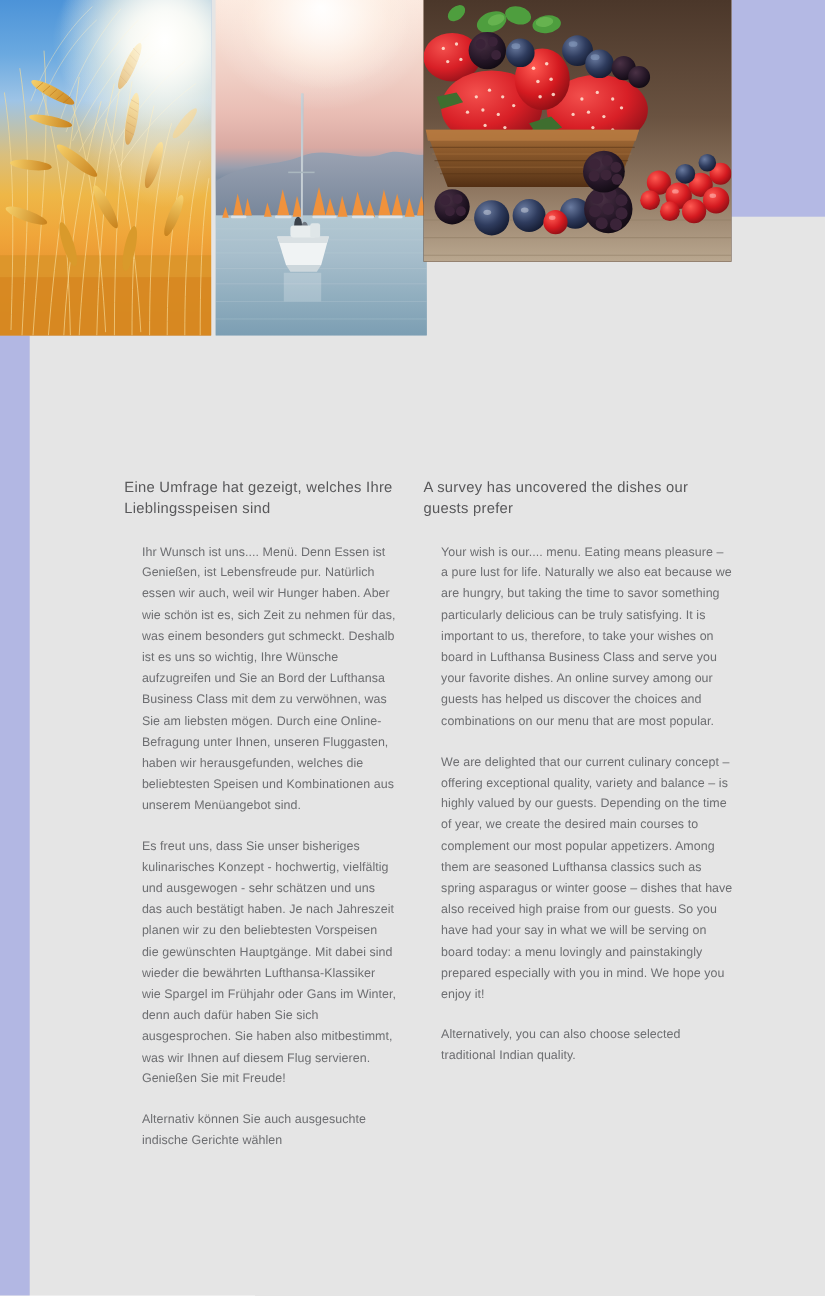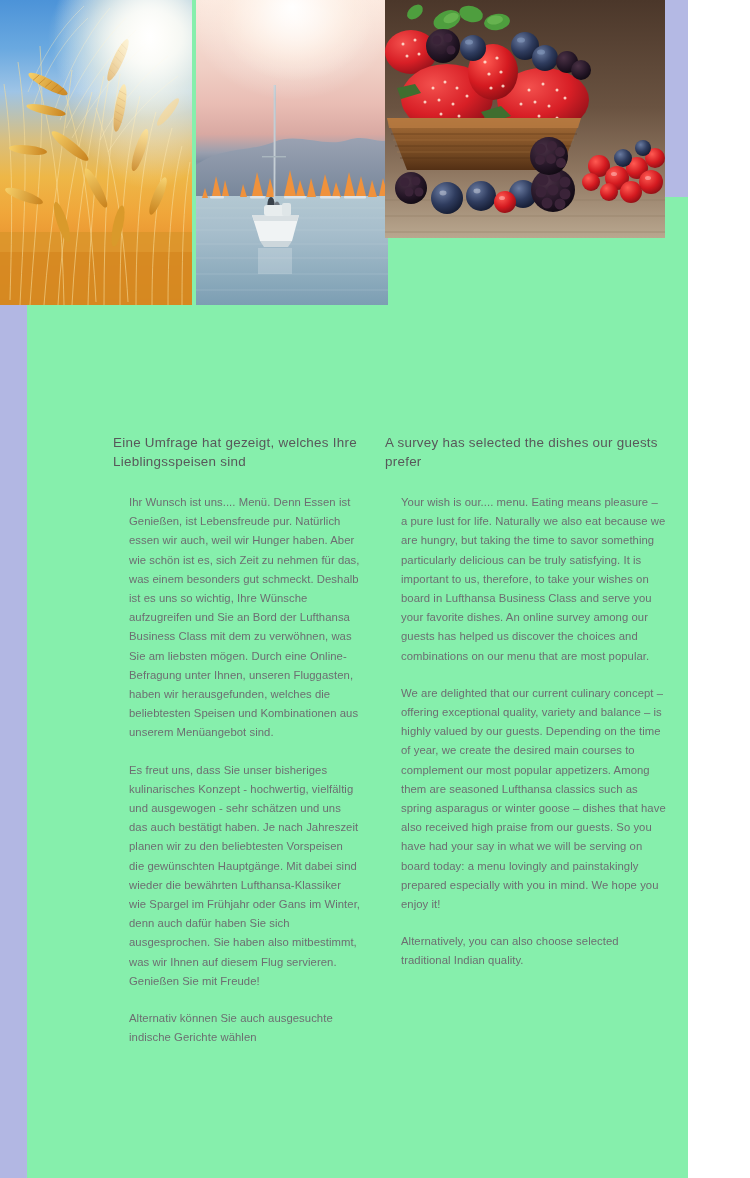--- a/index.html
+++ b/index.html
@@ -5,23 +5,23 @@
   html, body {
     margin: 0;
     padding: 0;
     background: #ffffff;
   }
   body {
     font-family: "Liberation Sans", sans-serif;
   }
   #page {
     position: relative;
-    width: 688px;
+    width: 750px;
     height: 1178px;
-    background: #86efac;
+    background: #e5e5e5;
     overflow: hidden;
   }
 
   
   .band-right {
     position: absolute;
     left: 665px;
     top: 0;
     width: 85px;
     height: 197px;
@@ -527,19 +527,19 @@
   </div>
 
   <div class="col col-de">
     <h2 class="headline">Eine Umfrage hat gezeigt, welches Ihre Lieblingsspeisen sind</h2>
     <p class="body">Ihr Wunsch ist uns.... Menü. Denn Essen ist Genießen, ist Lebensfreude pur. Natürlich essen wir auch, weil wir Hunger haben. Aber wie schön ist es, sich Zeit zu nehmen für das, was einem besonders gut schmeckt. Deshalb ist es uns so wichtig, Ihre Wünsche aufzugreifen und Sie an Bord der Lufthansa Business Class mit dem zu verwöhnen, was Sie am liebsten mögen. Durch eine Online-Befragung unter Ihnen, unseren Fluggasten, haben wir herausgefunden, welches die beliebtesten Speisen und Kombinationen aus unserem Menüangebot sind.</p>
     <p class="body">Es freut uns, dass Sie unser bisheriges kulinarisches Konzept - hochwertig, vielfältig und ausgewogen - sehr schätzen und uns das auch bestätigt haben. Je nach Jahreszeit planen wir zu den beliebtesten Vorspeisen die gewünschten Hauptgänge. Mit dabei sind wieder die bewährten Lufthansa-Klassiker wie Spargel im Frühjahr oder Gans im Winter, denn auch dafür haben Sie sich ausgesprochen. Sie haben also mitbestimmt, was wir Ihnen auf diesem Flug servieren. Genießen Sie mit Freude!</p>
     <p class="body">Alternativ können Sie auch ausgesuchte indische Gerichte wählen</p>
   </div>
 
   <div class="col col-en">
-    <h2 class="headline">A survey has selected the dishes our guests prefer</h2>
+    <h2 class="headline">A survey has uncovered the dishes our guests prefer</h2>
     <p class="body">Your wish is our.... menu. Eating means pleasure – a pure lust for life. Naturally we also eat because we are hungry, but taking the time to savor something particularly delicious can be truly satisfying. It is important to us, therefore, to take your wishes on board in Lufthansa Business Class and serve you your favorite dishes. An online survey among our guests has helped us discover the choices and combinations on our menu that are most popular.</p>
     <p class="body">We are delighted that our current culinary concept – offering exceptional quality, variety and balance – is highly valued by our guests. Depending on the time of year, we create the desired main courses to complement our most popular appetizers. Among them are seasoned Lufthansa classics such as spring asparagus or winter goose – dishes that have also received high praise from our guests. So you have had your say in what we will be serving on board today: a menu lovingly and painstakingly prepared especially with you in mind. We hope you enjoy it!</p>
     <p class="body">Alternatively, you can also choose selected traditional Indian quality.</p>
   </div>
 
 </div>
 
 </body></html>

